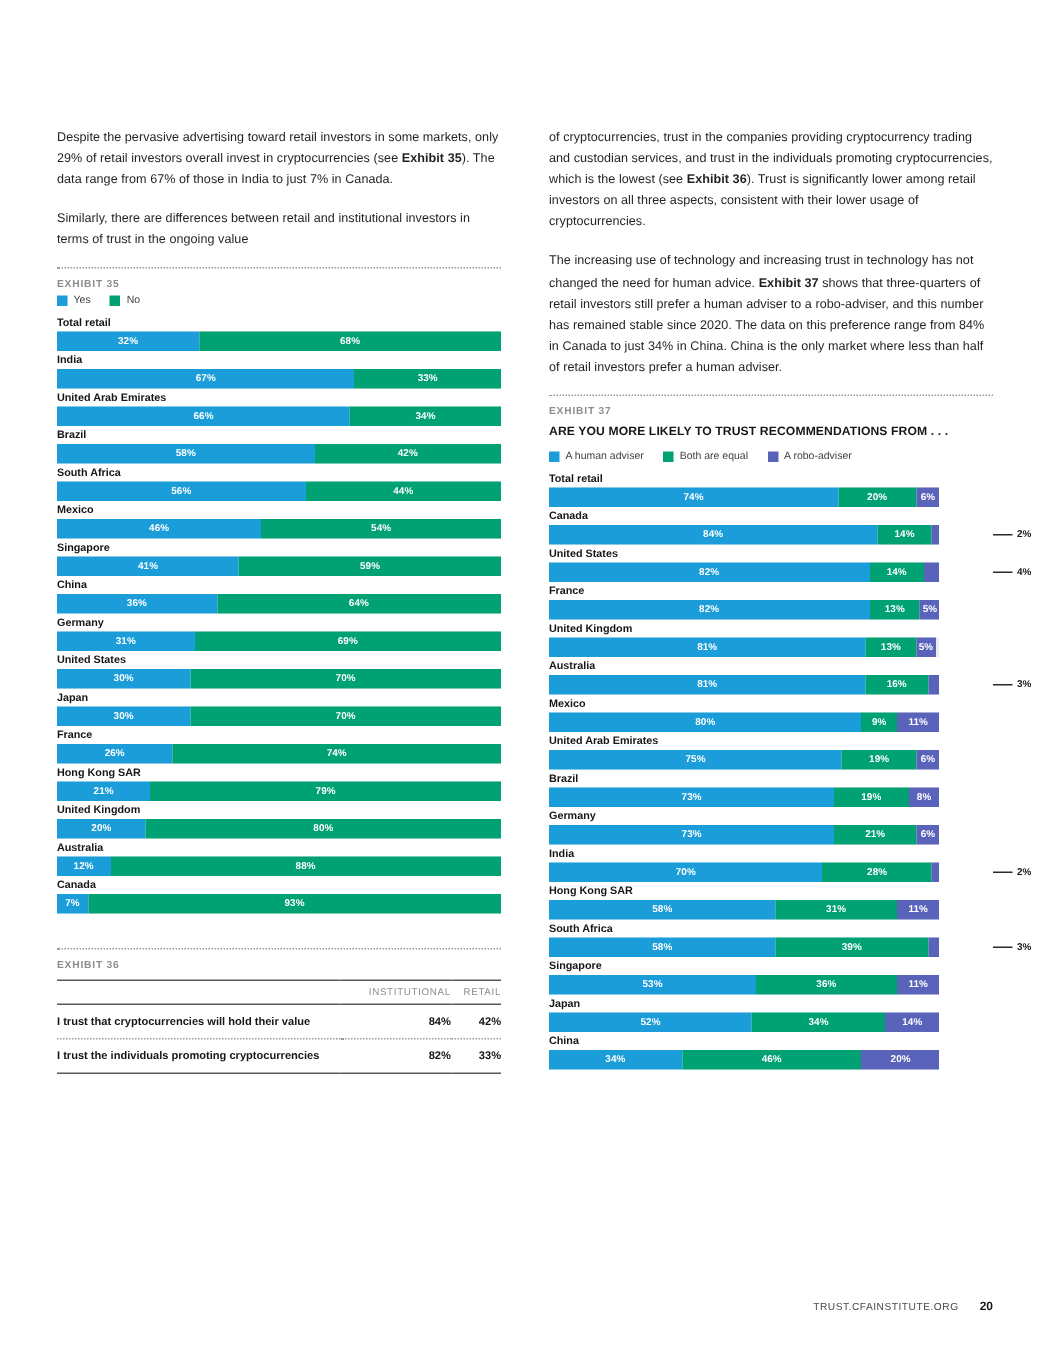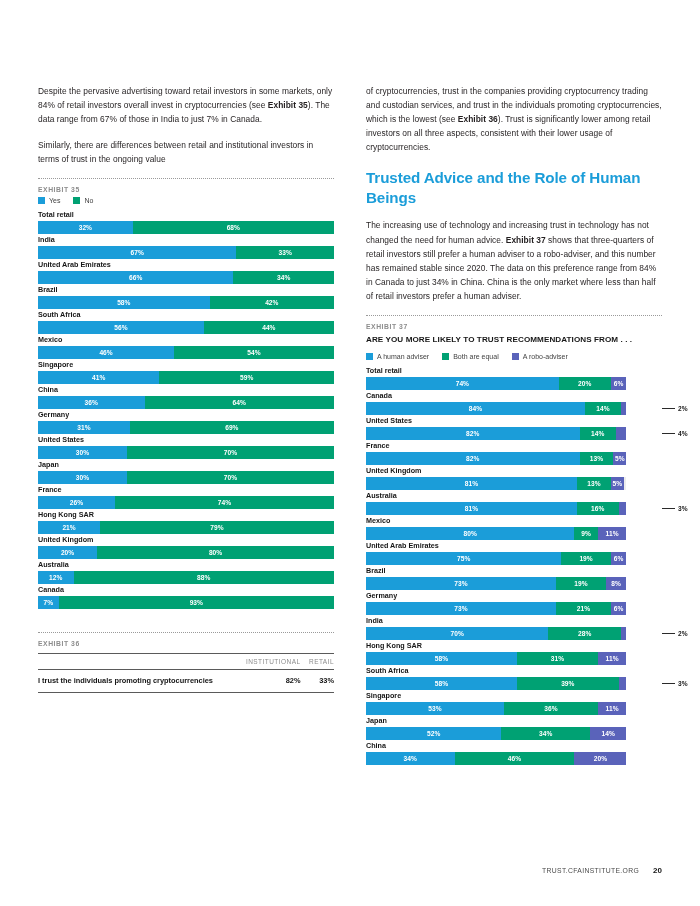--- a/index.html
+++ b/index.html
@@ -105,21 +105,21 @@
   }
   .footer .pg { font-size: 8px; font-weight: bold; color: #161616; }
 </style>
 </head>
 <body>
 
 <div class="page">
 
   <div class="col col-left">
     <div id="left-paras">
-        <p class="body"><span>Despite the pervasive advertising toward retail investors in some markets, only 84% of retail investors overall invest in cryptocurrencies (see </span><b>Exhibit 35</b><span>). The data range from 67% of those in India to just 7% in Canada.</span></p>
+        <p class="body"><span>Despite the pervasive advertising toward retail investors in some markets, only 29% of retail investors overall invest in cryptocurrencies (see </span><b>Exhibit 35</b><span>). The data range from 67% of those in India to just 7% in Canada.</span></p>
         <p class="body"><span>Similarly, there are differences between retail and institutional investors in terms of trust in the ongoing value</span></p>
       </div>
 
     <div class="dotted-rule"></div>
     <div class="exhibit-no">EXHIBIT 35</div>
     <div class="legend" id="e35-legend">
         <div class="legend-item">
           <span class="legend-sw" style="background: rgb(27, 157, 217);"></span>
           <span class="legend-label">Yes</span>
         </div>
@@ -345,31 +345,35 @@
     <table class="tbl">
       <thead>
           <tr id="e36-head">
             <th class="first"></th>
             <th>INSTITUTIONAL</th>
             <th>RETAIL</th>
           </tr>
         </thead>
       <tbody id="e36-body">
           <tr>
+            <td class="first">I trust that cryptocurrencies will hold their value</td>
+            <td>84%</td>
+            <td>42%</td>
+          </tr>
+          <tr>
             <td class="first">I trust the individuals promoting cryptocurrencies</td>
             <td>82%</td>
             <td>33%</td>
           </tr>
         </tbody>
     </table>
   </div>
 
   <div class="col col-right">
     <p class="body" id="right-para-top"><span>of cryptocurrencies, trust in the companies providing cryptocurrency trading and custodian services, and trust in the individuals promoting cryptocurrencies, which is the lowest (see </span><b>Exhibit 36</b><span>). Trust is significantly lower among retail investors on all three aspects, consistent with their lower usage of cryptocurrencies.</span></p>
-    <h2 class="section-title">Trusted Advice and the Role of Human Beings</h2>
     <p class="body" id="right-para-2"><span>The increasing use of technology and increasing trust in technology has not changed the need for human advice. </span><b>Exhibit 37</b><span> shows that three-quarters of retail investors still prefer a human adviser to a robo-adviser, and this number has remained stable since 2020. The data on this preference range from 84% in Canada to just 34% in China. China is the only market where less than half of retail investors prefer a human adviser.</span></p>
 
     <div class="dotted-rule"></div>
     <div class="exhibit-no">EXHIBIT 37</div>
     <div class="exhibit-title">ARE YOU MORE LIKELY TO TRUST RECOMMENDATIONS FROM . . .</div>
     <div class="legend" id="e37-legend">
         <div class="legend-item">
           <span class="legend-sw" style="background: rgb(27, 157, 217);"></span>
           <span class="legend-label">A human adviser</span>
         </div>

